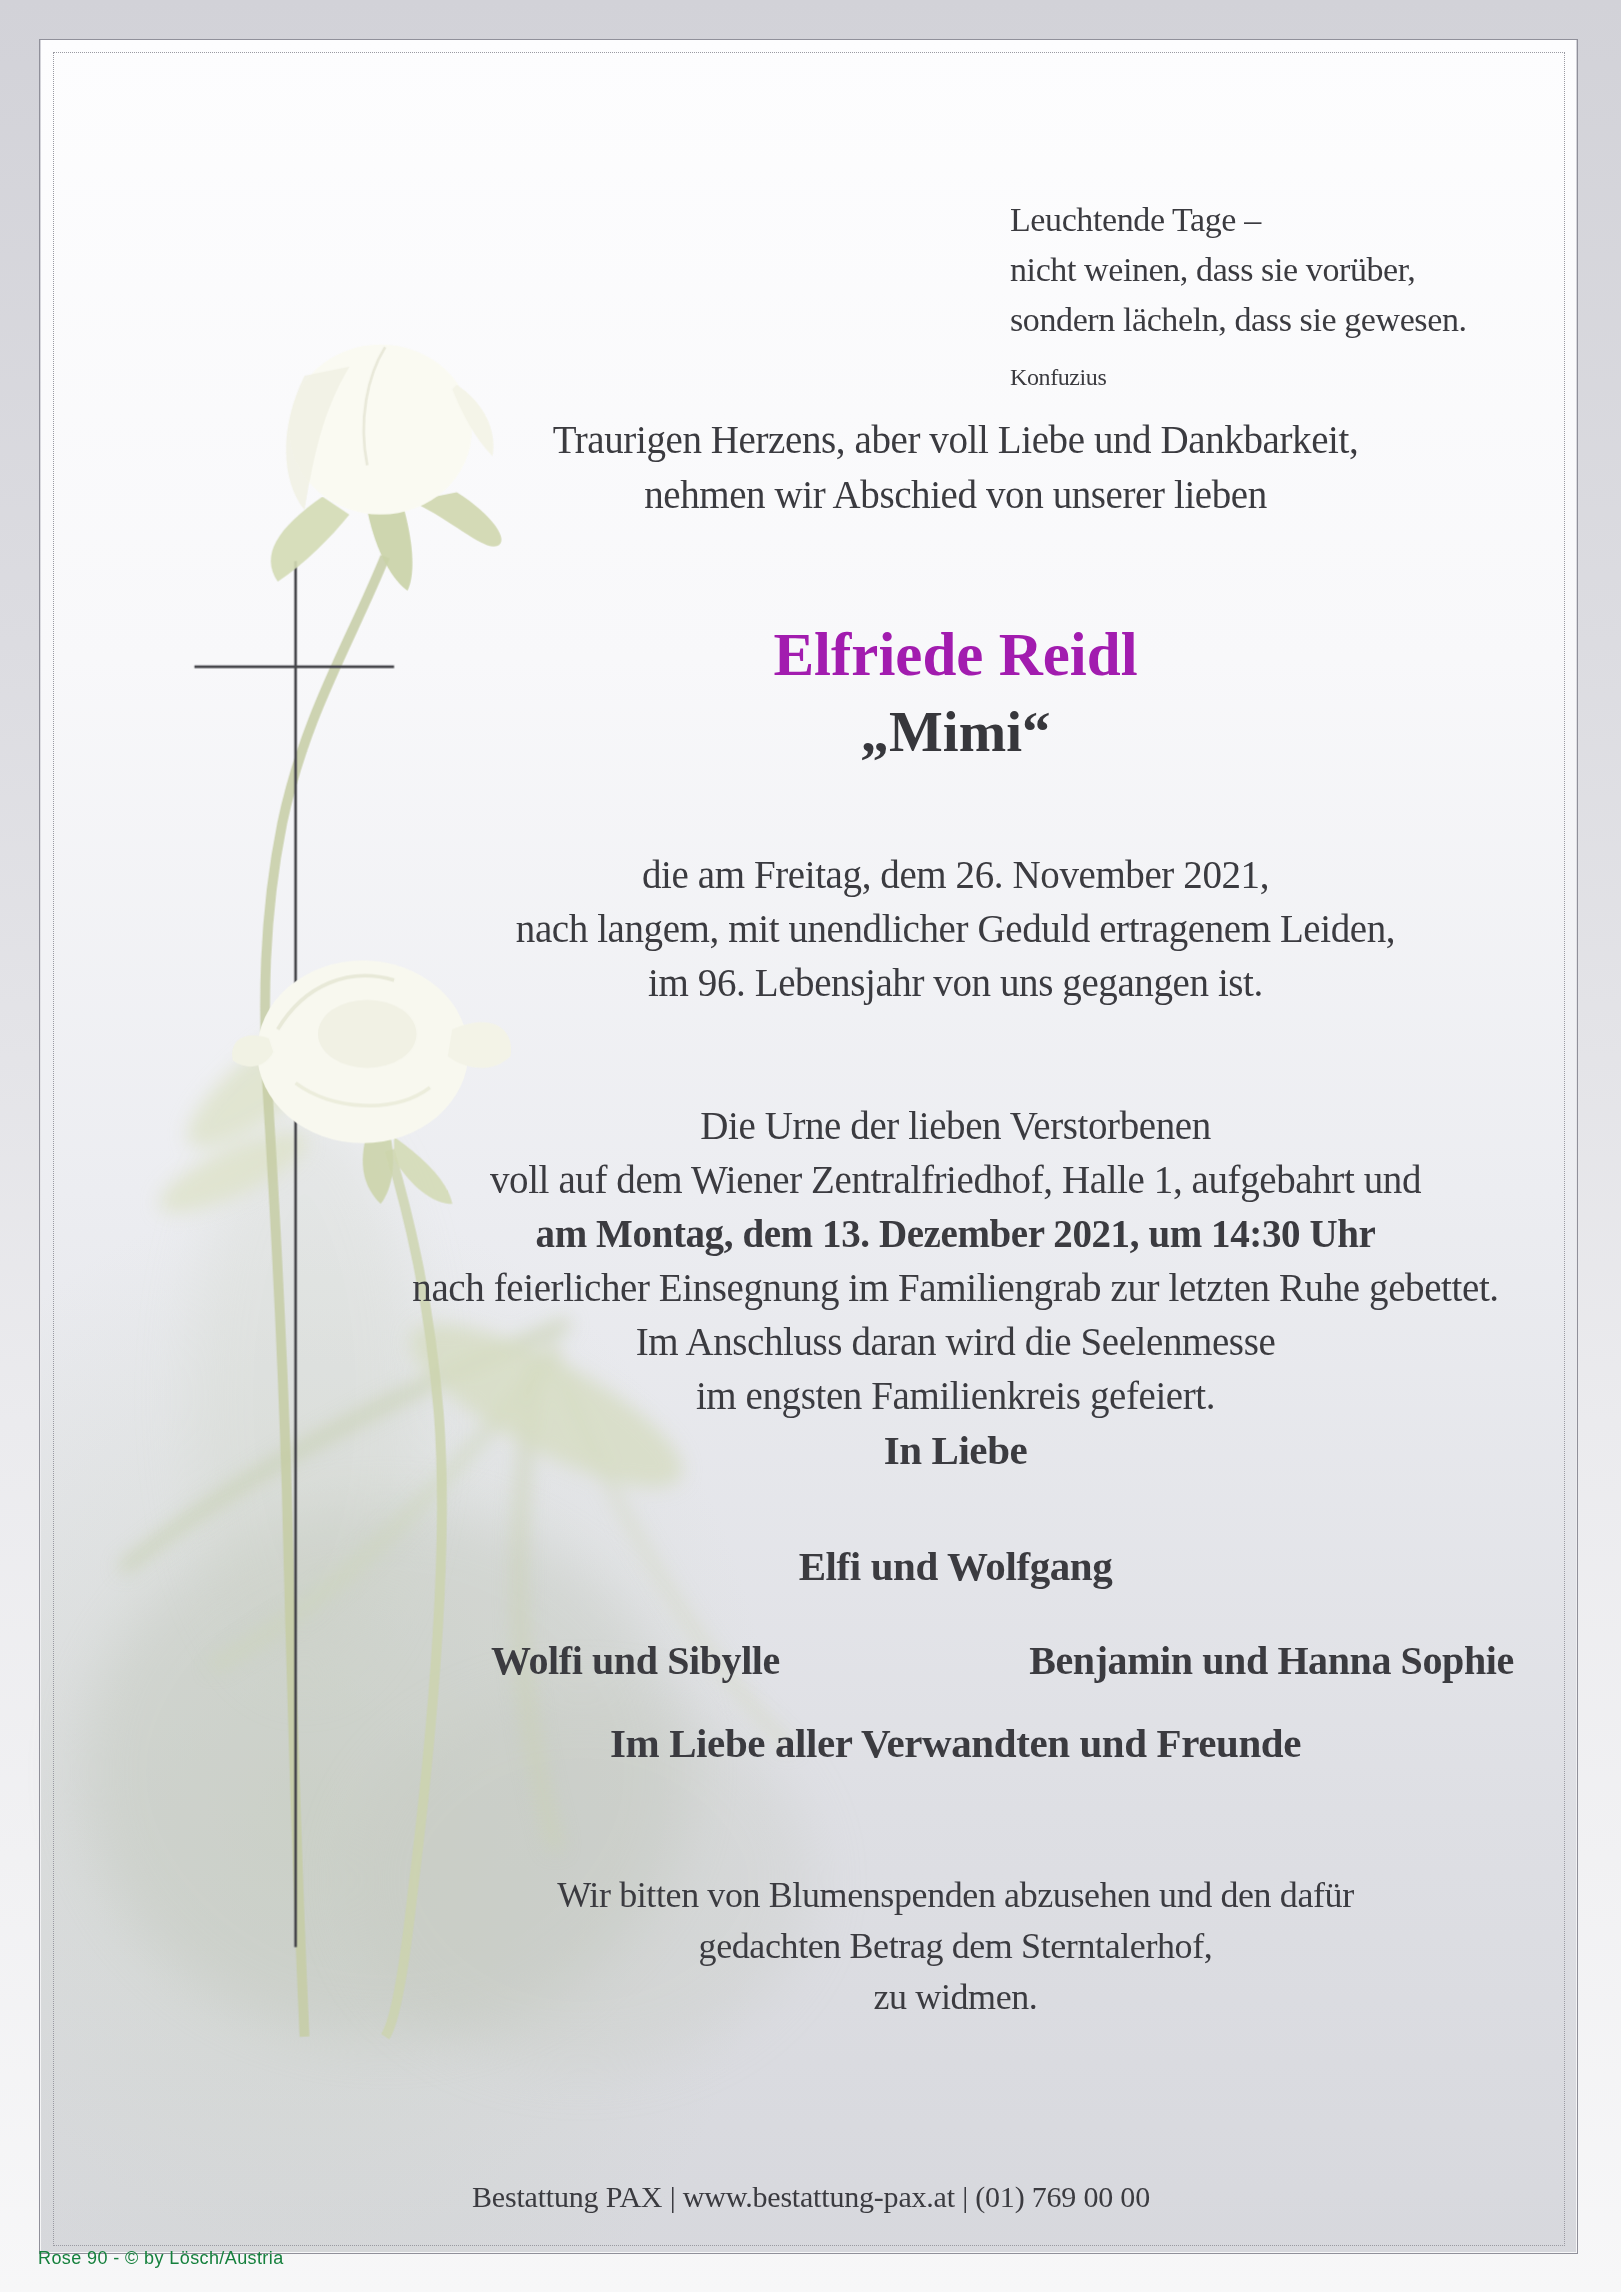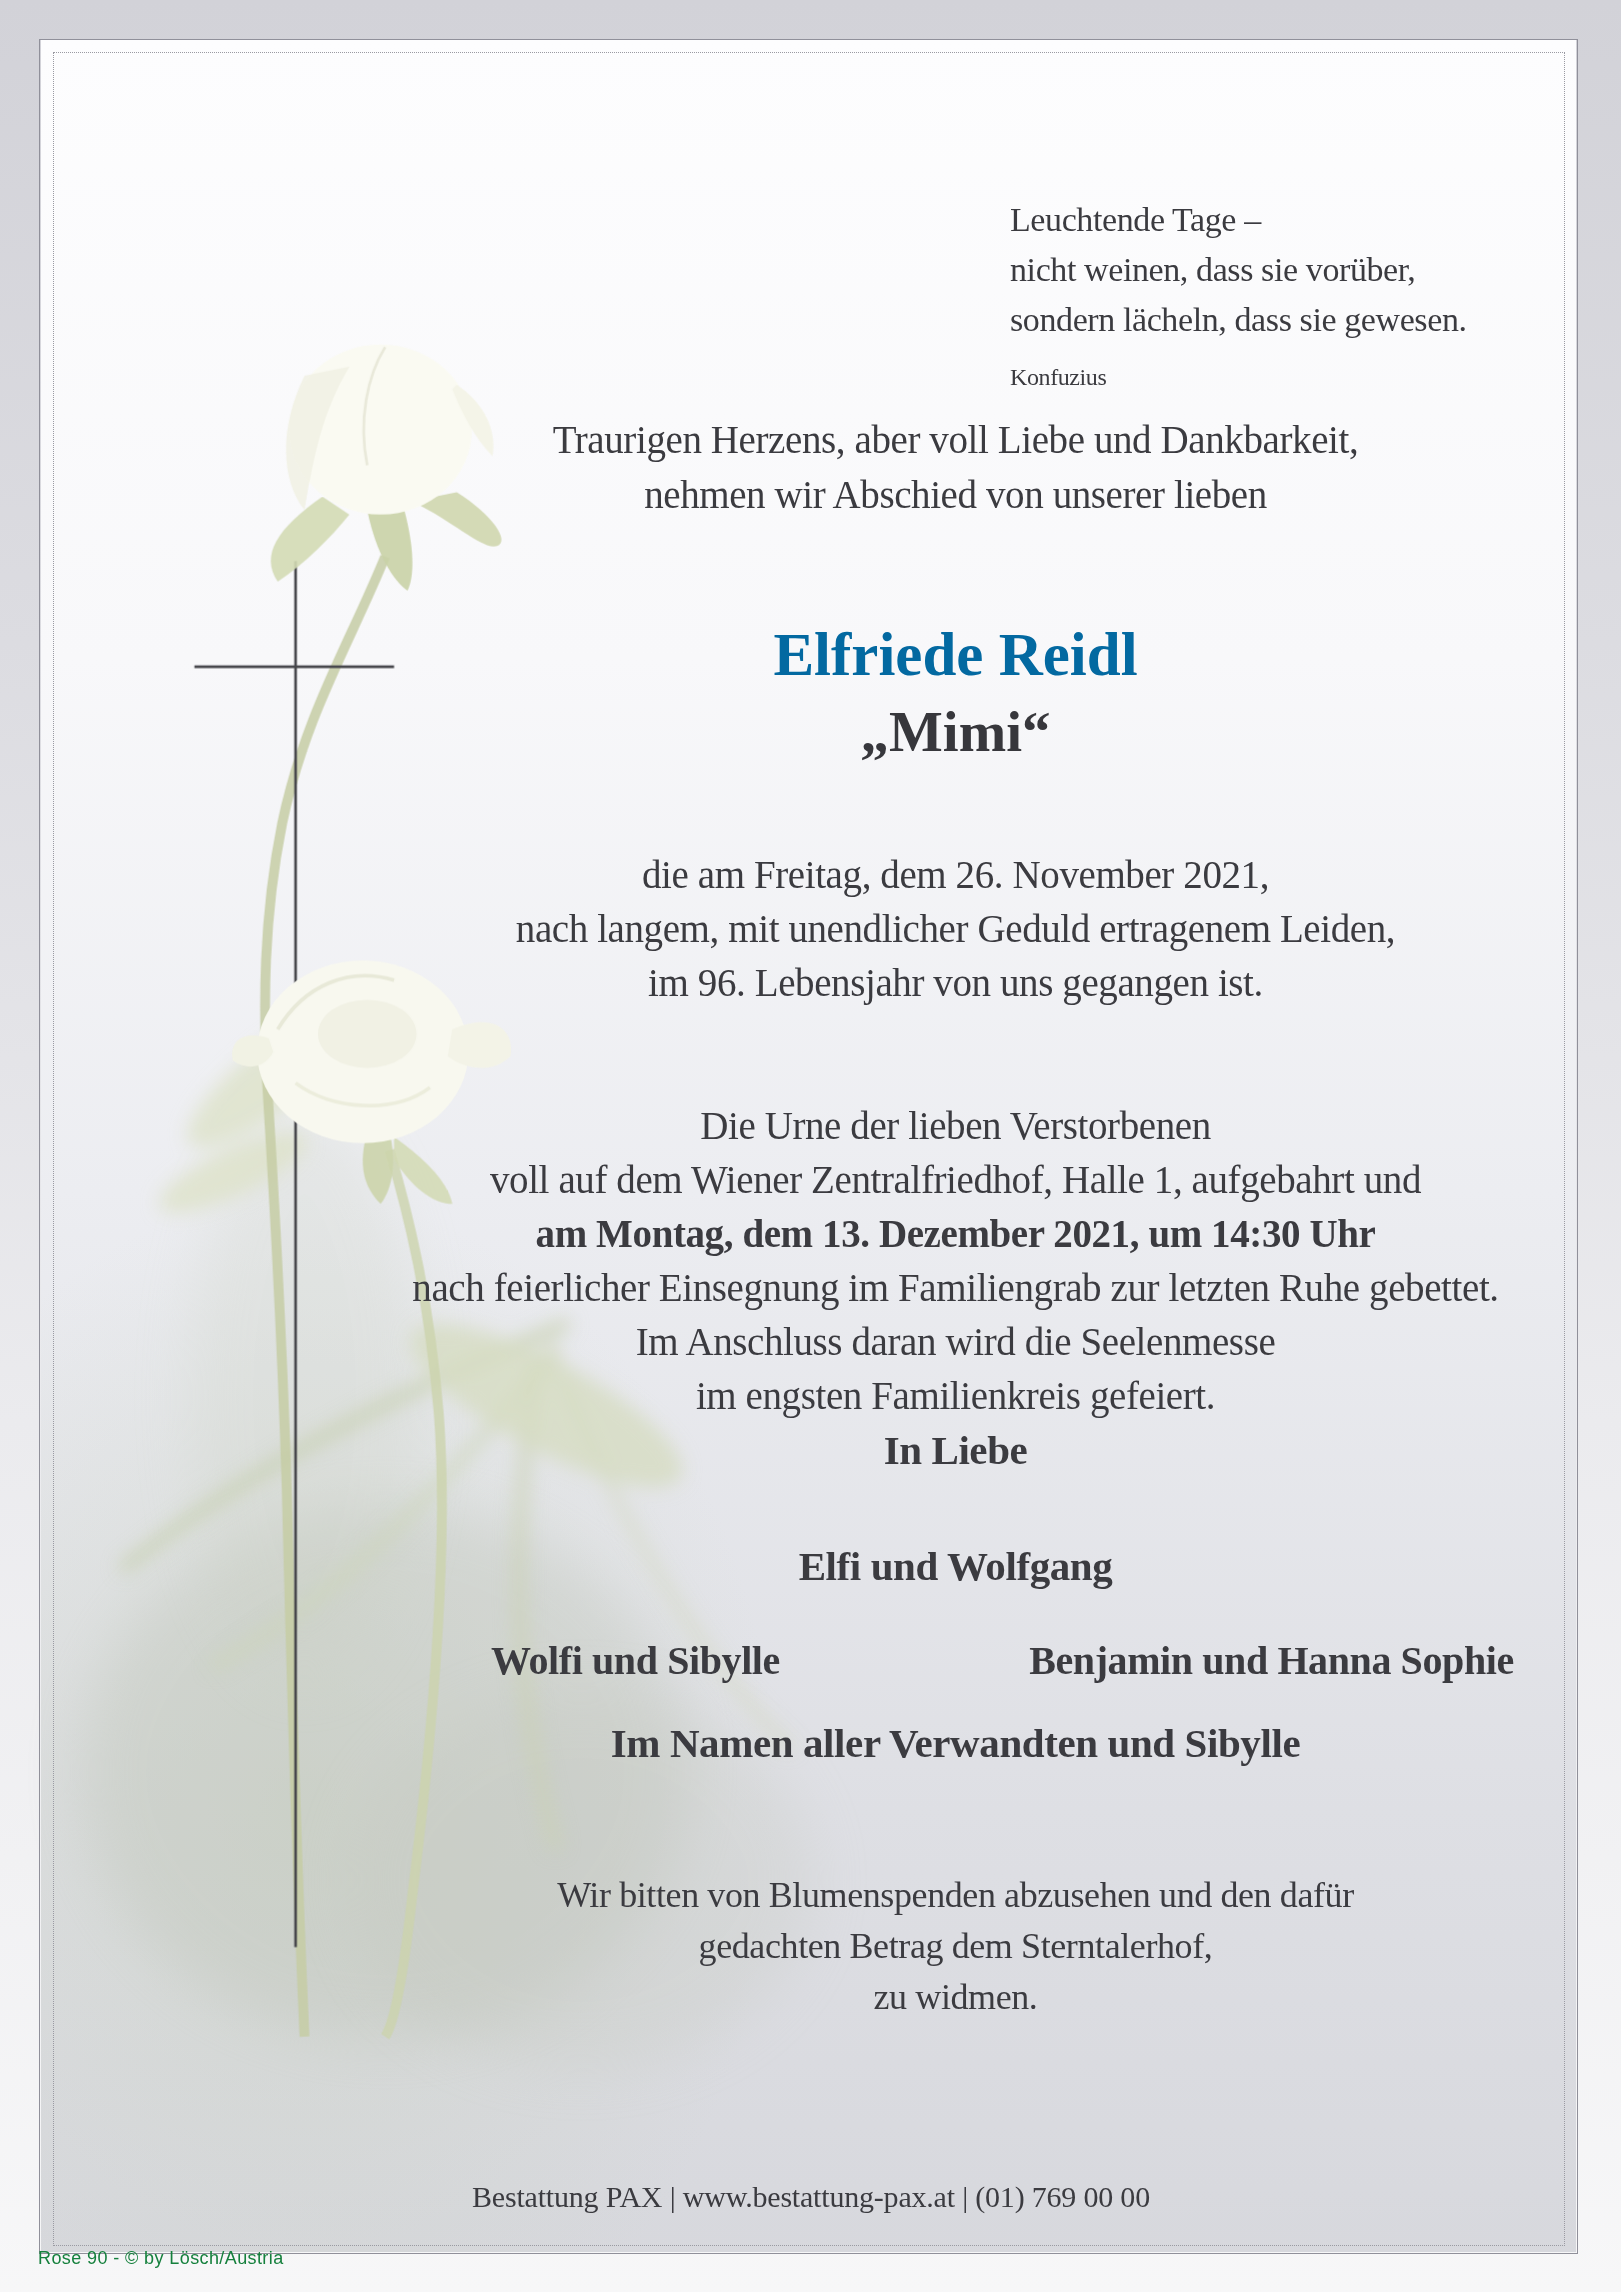--- a/index.html
+++ b/index.html
@@ -24,21 +24,21 @@
     position:absolute;left:53px;top:52px;right:56px;bottom:47px;
     border:0.9px dotted #9a9aa2;
   }
   .rose-svg{position:absolute;left:9px;top:322px;pointer-events:none;}
   .txt{position:absolute;color:#3b3b40;}
   .center{left:331px;width:1249px;text-align:center;}
   .quote{left:1010px;top:195px;width:488px;font-size:34px;line-height:50px;letter-spacing:-0.4px;text-align:left;}
   .quote .attr{display:block;font-size:24px;margin-top:7.2px;padding-right:3.6px;}
   .para{font-size:39px;line-height:54px;letter-spacing:-0.4px;}
   .intro{top:412px;line-height:55px;}
-  .deceased-name{top:620px;font-size:61px;font-weight:bold;color:#0369a1;letter-spacing:0;}
+  .deceased-name{top:620px;font-size:61px;font-weight:bold;color:#a21caf;letter-spacing:0;}
   .nickname{top:699px;font-size:57px;font-weight:bold;color:#37373c;}
   .passing{top:848px;}
   .ceremony{top:1099px;}
   .bold-line{font-weight:bold;font-family:Liberation Serif, serif;}
   .fam{font-size:41px;font-weight:bold;letter-spacing:-0.4px;}
   .in-liebe{top:1426px;}
   .fam-primary{top:1542px;}
   .fam-left{left:331px;width:609px;top:1637px;text-align:center;font-size:40px;}
   .fam-right{left:1003px;width:537px;top:1637px;text-align:center;font-size:40px;}
   .fam-all{top:1719px;}
@@ -141,21 +141,21 @@
     <div class="bold-line">am Montag, dem 13. Dezember 2021, um 14:30 Uhr</div>
     <div>nach feierlicher Einsegnung im Familiengrab zur letzten Ruhe gebettet.</div>
     <div>Im Anschluss daran wird die Seelenmesse</div>
     <div>im engsten Familienkreis gefeiert.</div>
   </div>
 
   <div class="txt center fam in-liebe">In Liebe</div>
   <div class="txt center fam fam-primary">Elfi und Wolfgang</div>
   <div class="txt fam fam-left">Wolfi und Sibylle</div>
   <div class="txt fam fam-right">Benjamin und Hanna Sophie</div>
-  <div class="txt center fam fam-all">Im Namen aller Verwandten und Sibylle</div>
+  <div class="txt center fam fam-all">Im Liebe aller Verwandten und Freunde</div>
 
   <div class="txt center para donation">
     <div>Wir bitten von Blumenspenden abzusehen und den dafür</div>
     <div>gedachten Betrag dem Sterntalerhof,</div>
     <div>zu widmen.</div>
   </div>
 
   <div class="txt footer-line">Bestattung PAX | www.bestattung-pax.at | (01) 769 00 00</div>
 
   <div class="txt credit">Rose 90 - © by Lösch/Austria</div>

